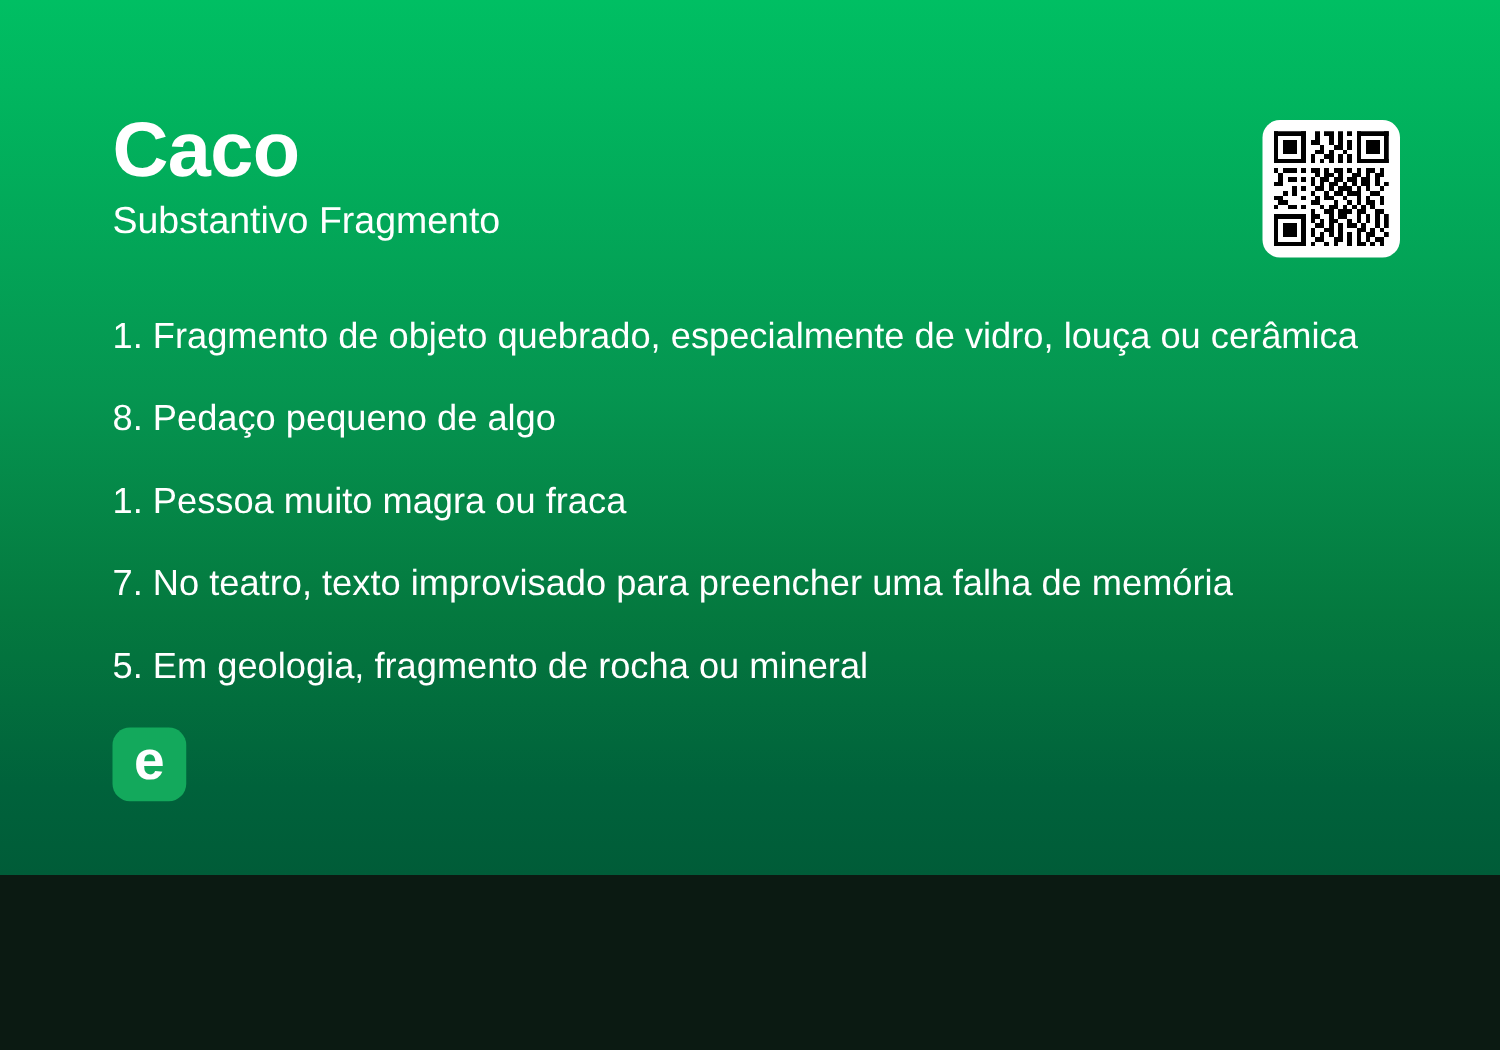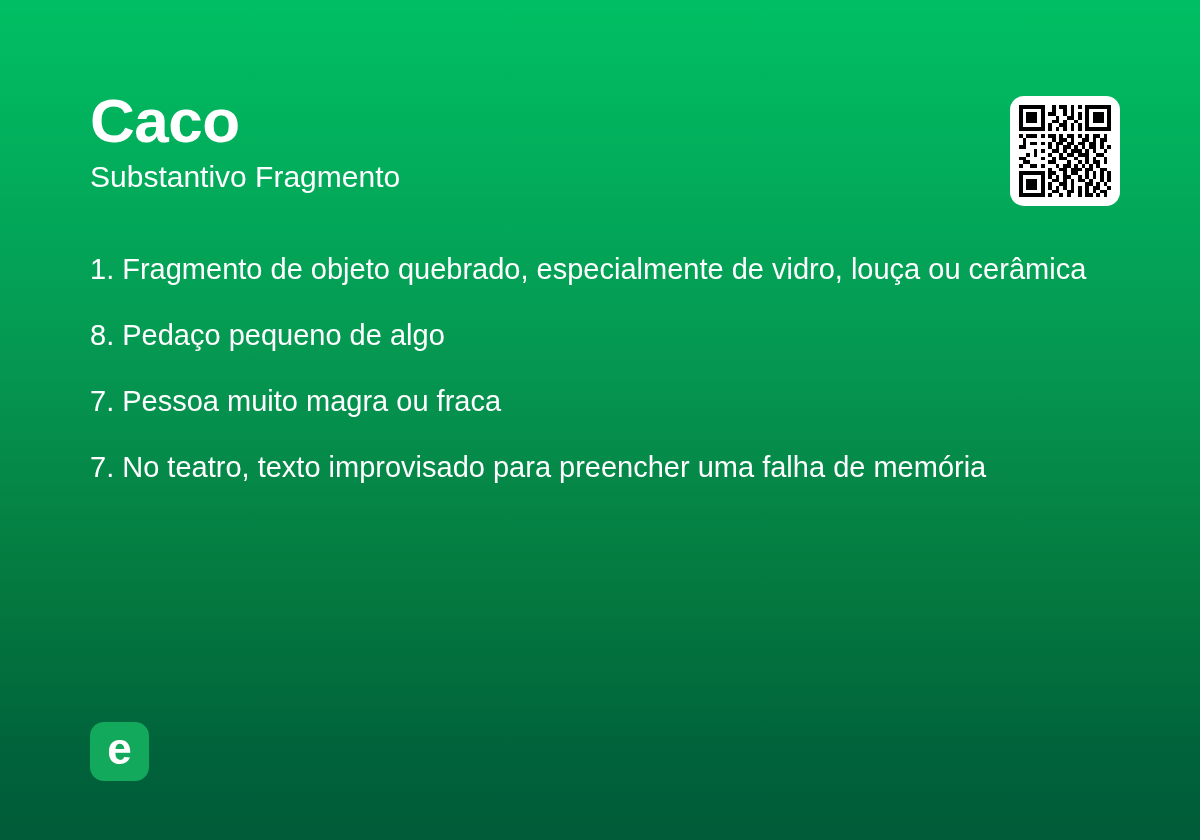--- a/index.html
+++ b/index.html
@@ -3,21 +3,21 @@
 <meta charset="utf-8">
 <style>
   html, body {
     margin: 0;
     padding: 0;
     background: #0b1a12;
   }
   .card {
     position: relative;
     width: 1200px;
-    height: 840px;
+    height: 700px;
     overflow: hidden;
     background: linear-gradient(180deg,
         #00bf63 0%,
         #02ab5a 22%,
         #059550 45%,
         #04793f 70%,
         #00623b 90%,
         #005c38 100%);
     font-family: "Liberation Sans", sans-serif;
     -webkit-font-smoothing: antialiased;
@@ -297,22 +297,23 @@
           <rect x="18" y="24" width="2" height="1"></rect>
         <rect x="21" y="24" width="1" height="1"></rect>
           <rect x="23" y="24" width="1" height="1"></rect>
       </g>
     </svg>
   </div>
 
   <div class="definitions">
     <p class="definition">1. Fragmento de objeto quebrado, especialmente de vidro, louça ou cerâmica</p>
     <p class="definition">8. Pedaço pequeno de algo</p>
-    <p class="definition">7. Pessoa muito magra ou fraca</p>
+    <p class="definition">1. Pessoa muito magra ou fraca</p>
     <p class="definition">7. No teatro, texto improvisado para preencher uma falha de memória</p>
+    <p class="definition">5. Em geologia, fragmento de rocha ou mineral</p>
   </div>
 
   <div class="footer">
     <div class="brand-mark">
       <span>e</span>
     </div>
   </div>
 
 </div>
 

